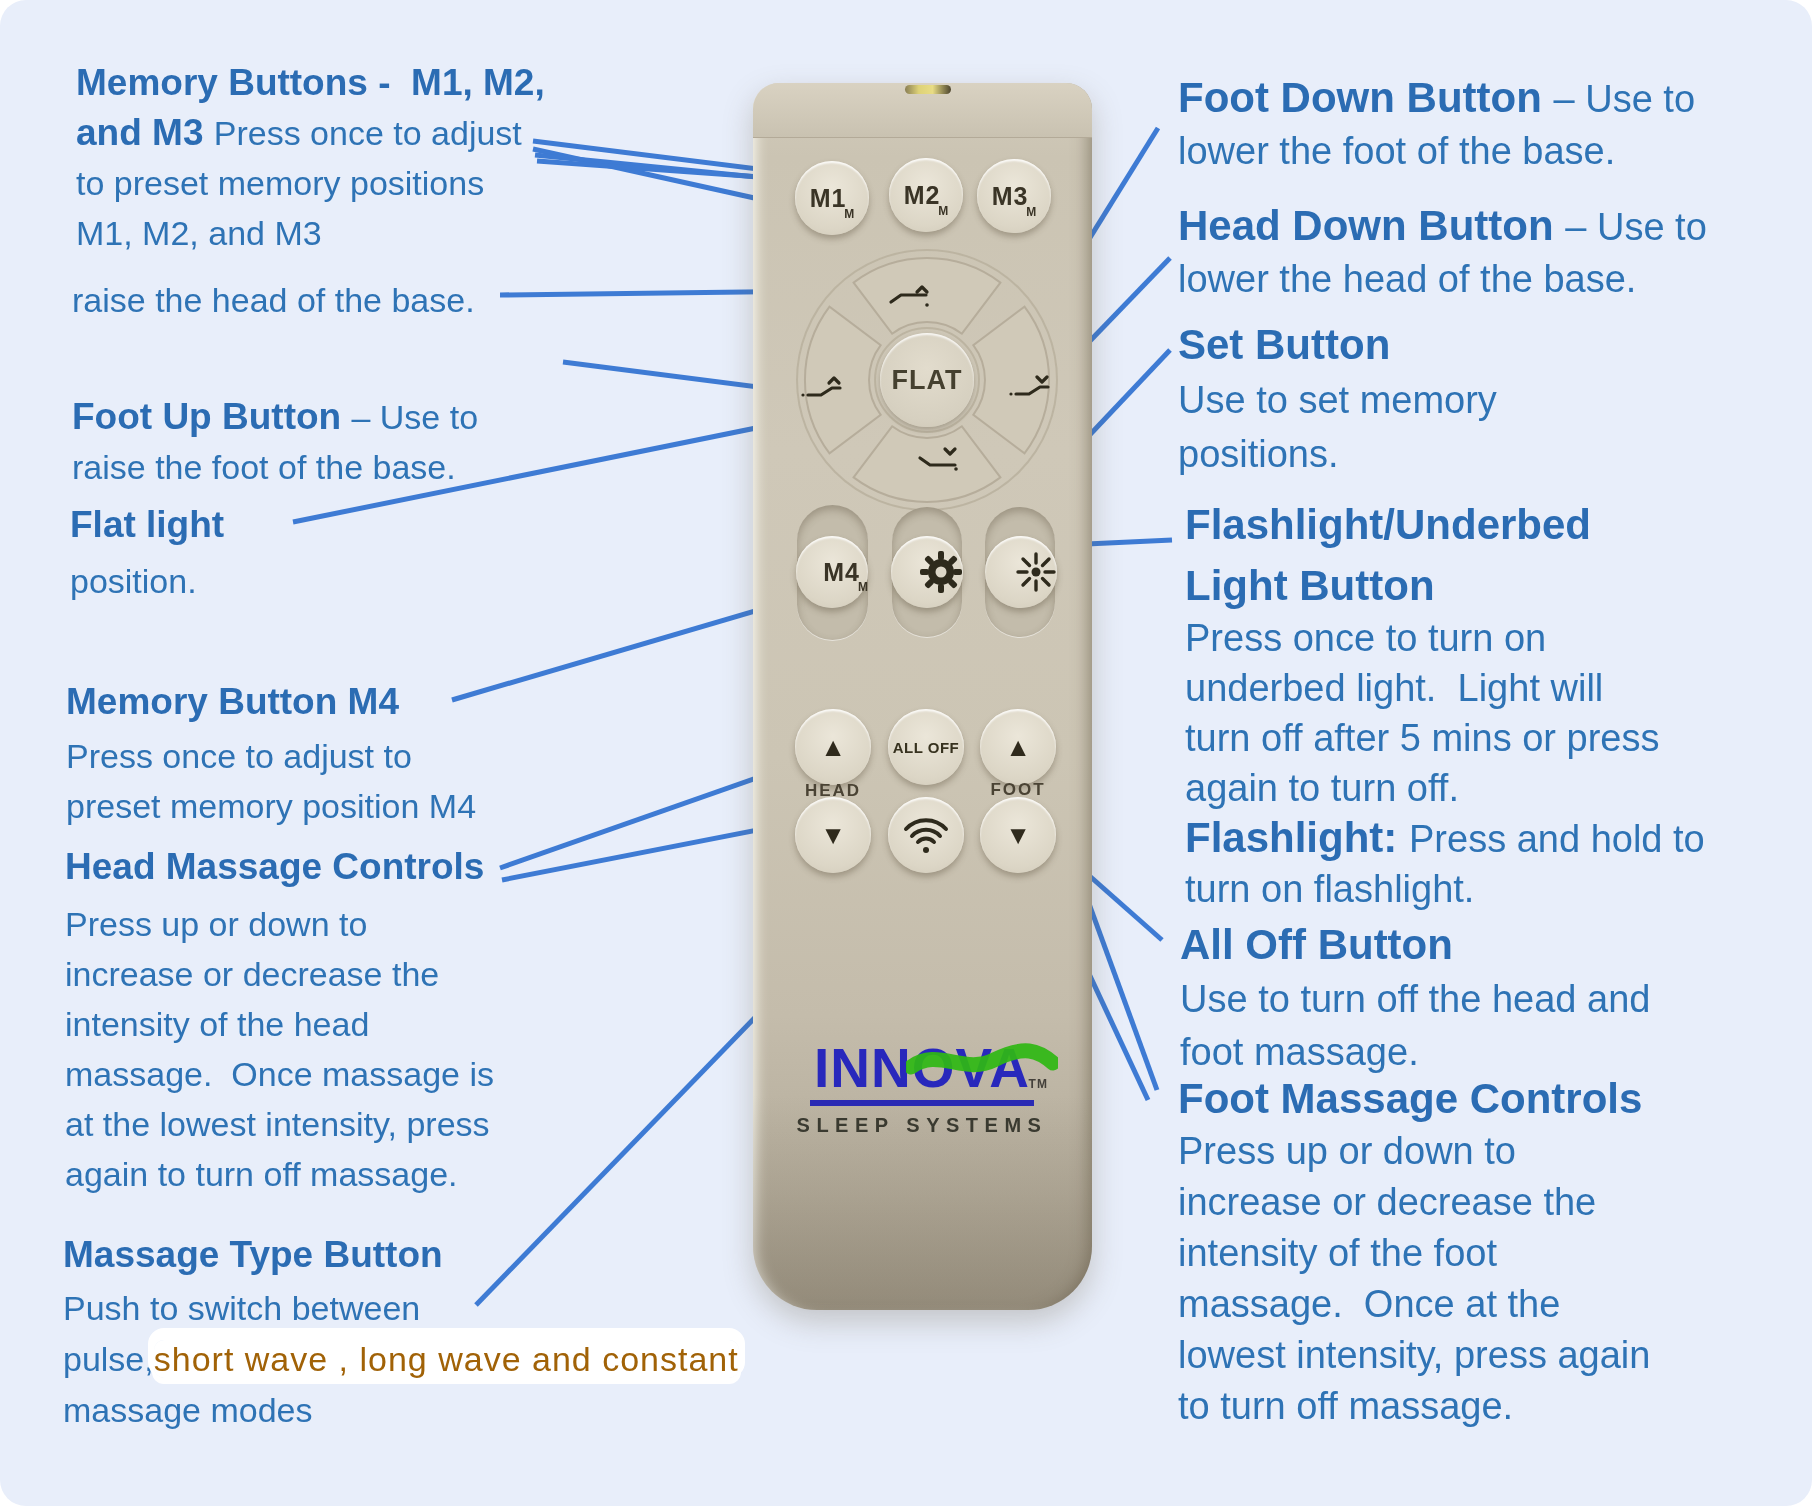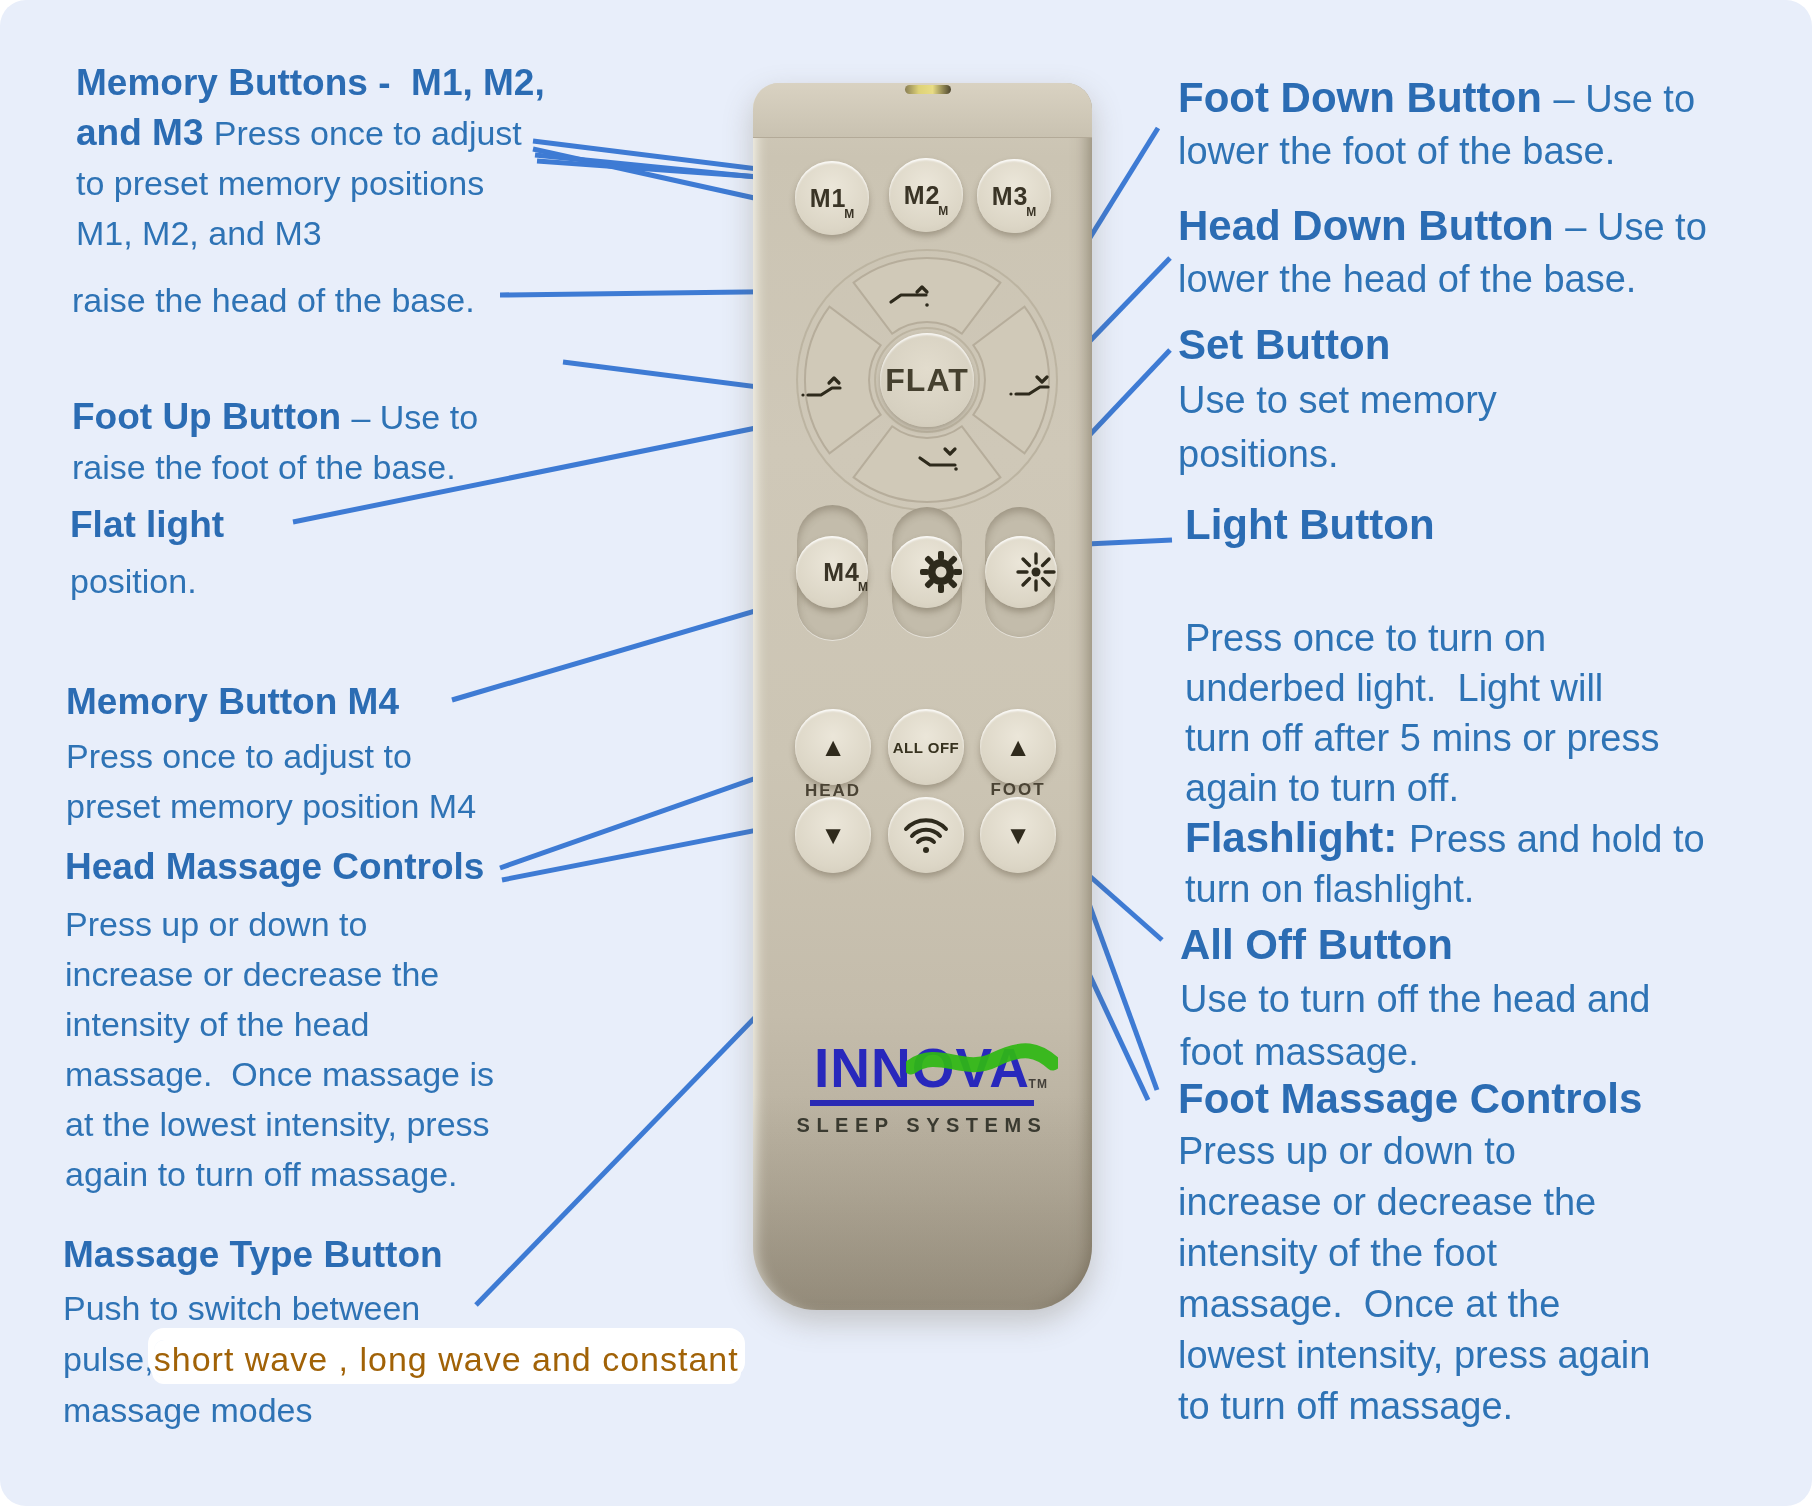--- a/index.html
+++ b/index.html
@@ -49,21 +49,21 @@
   .alloff{font-size:15px;letter-spacing:.5px;color:#37321f;}
   .zone-label{position:absolute;width:80px;text-align:center;font-size:17px;font-weight:700;
     letter-spacing:2px;color:#4a4334;}
   .dpad{position:absolute;left:41px;top:164px;}
   .petal{fill:#d0c9b8;stroke:#b6ad9b;stroke-width:2;cursor:pointer;}
   .ring{fill:none;stroke:#b9b09e;stroke-width:2;opacity:.85;}
   .flat-btn{position:absolute;left:127px;top:250px;width:94px;height:94px;border-radius:50%;
     background:radial-gradient(circle at 50% 38%,#e2dccd,#d6d0c0 70%,#cbc4b3);
     box-shadow:0 3px 5px rgba(80,70,50,.3),inset 0 2px 2px rgba(255,255,255,.8);
     display:flex;align-items:center;justify-content:center;
-    font-size:32px;font-weight:700;color:#45402f;letter-spacing:1px;border:none;cursor:pointer;}
+    font-size:27px;font-weight:700;color:#45402f;letter-spacing:1px;border:none;cursor:pointer;}
   .bed-icon{position:absolute;pointer-events:none;}
   .bed-icon path{fill:none;stroke:#2e2a1c;stroke-width:3.2;stroke-linecap:round;stroke-linejoin:round;}
   .bed-icon circle{fill:#2e2a1c;}
 
   .logo{position:absolute;left:40px;top:958px;width:258px;text-align:center;}
   .logo-name{display:inline-block;position:relative;font-size:55px;font-weight:700;color:#2828bc;
     letter-spacing:1px;border-bottom:6px solid #2a2ab4;padding:0 4px 4px 4px;line-height:1;}
   .logo-tm{position:absolute;right:-14px;bottom:10px;font-size:12px;font-weight:700;color:#44403a;}
   .swoosh{position:absolute;left:96px;top:-2px;pointer-events:none;}
   .logo-tag{margin-top:8px;font-size:20px;font-weight:700;letter-spacing:6.5px;color:#3a3a30;}
@@ -109,21 +109,21 @@
       <div class="para col-left" style="left: 66px; top: 731px;"><div class="ln" style="line-height: 50px;"><span>Press once to adjust to</span></div><div class="ln" style="line-height: 50px;"><span>preset memory position M4</span></div></div>
       <div class="para col-left" style="left: 65px; top: 842px;"><div class="ln" style="line-height: 50px; text-align: center;"><span class="b">Head Massage Controls</span></div></div>
       <div class="para col-left" style="left: 65px; top: 899px;"><div class="ln" style="line-height: 50px;"><span>Press up or down to</span></div><div class="ln" style="line-height: 50px;"><span>increase or decrease the</span></div><div class="ln" style="line-height: 50px;"><span>intensity of the head</span></div><div class="ln" style="line-height: 50px;"><span>massage.  Once massage is</span></div><div class="ln" style="line-height: 50px;"><span>at the lowest intensity, press</span></div><div class="ln" style="line-height: 50px;"><span>again to turn off massage.</span></div></div>
       <div class="para col-left" style="left: 63px; top: 1230px;"><div class="ln" style="line-height: 50px;"><span class="b">Massage Type Button</span></div></div>
       <div class="para col-left" style="left: 63px; top: 1283px;"><div class="ln" style="line-height: 51px;"><span>Push to switch between</span></div><div class="ln" style="line-height: 51px;"><span>pulse,</span><span class="teal hl">short wave , long wave and constant</span></div><div class="ln" style="line-height: 51px;"><span>massage modes</span></div></div>
     </div>
   <div id="ann-right">
       <div class="para col-right" style="left: 1178px; top: 72px;"><div class="ln" style="line-height: 52px;"><span class="b">Foot Down Button </span><span>– Use to</span></div><div class="ln" style="line-height: 52px;"><span>lower the foot of the base.</span></div></div>
       <div class="para col-right" style="left: 1178px; top: 200px;"><div class="ln" style="line-height: 52px;"><span class="b">Head Down Button </span><span>– Use to</span></div><div class="ln" style="line-height: 52px;"><span>lower the head of the base.</span></div></div>
       <div class="para col-right" style="left: 1178px; top: 318px;"><div class="ln" style="line-height: 54px;"><span class="b">Set Button</span></div><div class="ln" style="line-height: 54px;"><span>Use to set memory</span></div><div class="ln" style="line-height: 54px;"><span>positions.</span></div></div>
-      <div class="para col-right" style="left: 1185px; top: 495px;"><div class="ln" style="line-height: 60px;"><span class="b">Light Button</span></div></div>
+      <div class="para col-right" style="left: 1185px; top: 495px;"><div class="ln" style="line-height: 60px;"><span class="b">Flashlight/Underbed</span></div><div class="ln" style="line-height: 60px;"><span class="b">Light Button</span></div></div>
       <div class="para col-right" style="left: 1185px; top: 613px;"><div class="ln" style="line-height: 50px;"><span>Press once to turn on</span></div><div class="ln" style="line-height: 50px;"><span>underbed light.  Light will</span></div><div class="ln" style="line-height: 50px;"><span>turn off after 5 mins or press</span></div><div class="ln" style="line-height: 50px;"><span>again to turn off.</span></div><div class="ln" style="line-height: 50px;"><span class="b">Flashlight: </span><span>Press and hold to</span></div><div class="ln" style="line-height: 50px;"><span>turn on flashlight.</span></div></div>
       <div class="para col-right" style="left: 1180px; top: 918px;"><div class="ln" style="line-height: 53px;"><span class="b">All Off Button</span></div><div class="ln" style="line-height: 53px;"><span>Use to turn off the head and</span></div><div class="ln" style="line-height: 53px;"><span>foot massage.</span></div></div>
       <div class="para col-right" style="left: 1178px; top: 1073px;"><div class="ln" style="line-height: 51px;"><span class="b">Foot Massage Controls</span></div><div class="ln" style="line-height: 51px;"><span>Press up or down to</span></div><div class="ln" style="line-height: 51px;"><span>increase or decrease the</span></div><div class="ln" style="line-height: 51px;"><span>intensity of the foot</span></div><div class="ln" style="line-height: 51px;"><span>massage.  Once at the</span></div><div class="ln" style="line-height: 51px;"><span>lowest intensity, press again</span></div><div class="ln" style="line-height: 51px;"><span>to turn off massage.</span></div></div>
     </div>
 
   <div class="remote">
     <div class="bevel"></div>
     <div class="bottom-shade"></div>
     <div class="led"></div>
 

